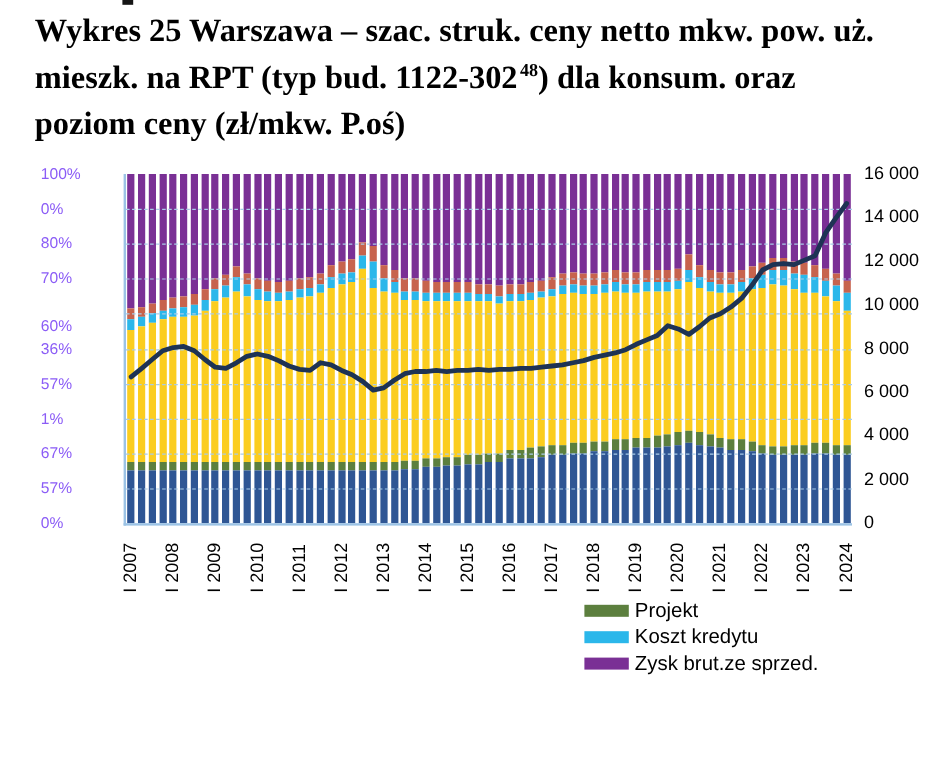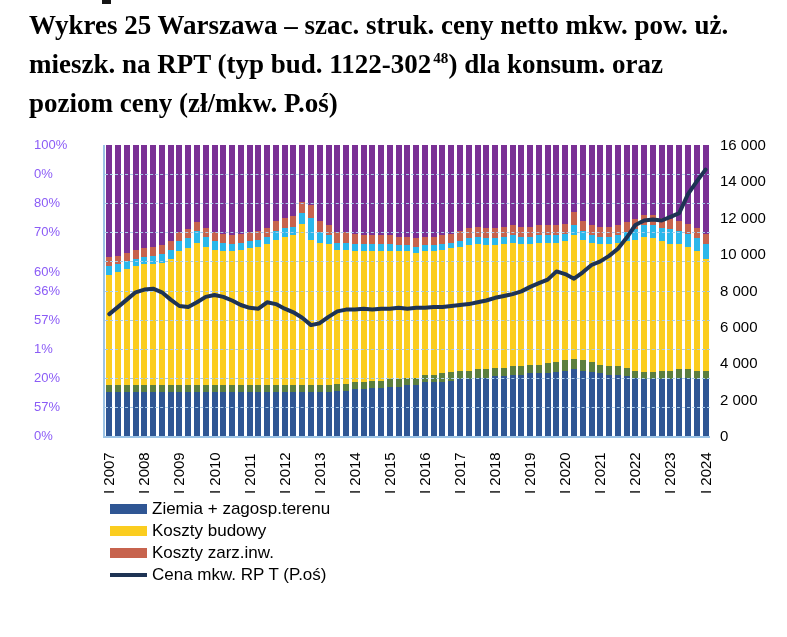--- a/index.html
+++ b/index.html
@@ -601,42 +601,38 @@
           <div class="seg" style="height: 5%; background: rgb(43, 183, 234);"></div>
           <div class="seg" style="height: 3.5%; background: rgb(199, 99, 77);"></div>
           <div class="seg" style="height: 30.5%; background: rgb(122, 48, 149);"></div>
         </div>
       </div>
       <svg width="605" height="291" class="pline">
         <polyline points="4.3,169.1 13.1,161.9 21.8,154.6 30.6,147.3 39.4,144.6 48.1,143.7 56.9,147.3 65.7,154.6 74.4,161.0 83.2,161.9 92.0,157.3 100.7,151.9 109.5,150.0 118.3,151.9 127.1,155.5 135.8,160.0 144.6,162.8 153.4,163.7 162.1,157.3 170.9,159.1 179.7,163.7 188.4,167.3 197.2,172.8 206.0,180.1 214.7,178.2 223.5,171.9 232.3,166.4 241.0,164.6 249.8,164.6 258.6,163.7 267.3,164.6 276.1,163.7 284.9,163.7 293.6,162.8 302.4,163.7 311.2,162.8 320.0,162.8 328.7,161.9 337.5,161.9 346.3,161.0 355.0,160.0 363.8,159.1 372.6,157.3 381.3,155.5 390.1,152.8 398.9,151.0 407.6,149.1 416.4,146.4 425.2,141.9 433.9,138.2 442.7,134.6 451.5,126.4 460.2,129.1 469.0,133.7 477.8,127.3 486.5,120.0 495.3,116.4 504.1,110.9 512.9,103.7 521.6,92.8 530.4,80.0 539.2,75.5 547.9,74.6 556.7,75.5 565.5,71.8 574.2,68.2 583.0,49.1 591.8,36.4 600.5,24.6" fill="none" stroke="#1E3354" stroke-width="4" stroke-linejoin="round" stroke-linecap="round"></polyline>
       </svg>
     </div>
 
-  <div class="legcol" id="legcol0" style="left:110px">
+  <div class="legcol" id="legcol1" style="left:487px">
       <div class="lrow">
-        <div class="lbox" style="background: rgb(47, 86, 148);"></div>
-        <div class="llab">Ziemia + zagosp.terenu</div>
+        <div class="lbox" style="background: rgb(92, 127, 62);"></div>
+        <div class="llab">Projekt</div>
       </div>
       <div class="lrow">
-        <div class="lbox" style="background: rgb(251, 205, 31);"></div>
-        <div class="llab">Koszty budowy</div>
+        <div class="lbox" style="background: rgb(43, 183, 234);"></div>
+        <div class="llab">Koszt kredytu</div>
       </div>
       <div class="lrow">
-        <div class="lbox" style="background: rgb(199, 99, 77);"></div>
-        <div class="llab">Koszty zarz.inw.</div>
-      </div>
-      <div class="lrow">
-        <div class="lline" style="background: rgb(30, 51, 84);"></div>
-        <div class="llab">Cena mkw. RP T (P.oś)</div>
+        <div class="lbox" style="background: rgb(122, 48, 149);"></div>
+        <div class="llab">Zysk brut.ze sprzed.</div>
       </div>
     </div>
 
 <div class="ytick" style="left: 34px; top: 427px;">0%</div>
     <div class="ytick" style="left: 34px; top: 397.9px;">57%</div>
-    <div class="ytick" style="left: 34px; top: 368.8px;">20%</div>
+    <div class="ytick" style="left: 34px; top: 368.8px;">67%</div>
     <div class="ytick" style="left: 34px; top: 339.7px;">1%</div>
     <div class="ytick" style="left: 34px; top: 310.6px;">57%</div>
     <div class="ytick" style="left: 34px; top: 281.5px;">36%</div>
     <div class="ytick" style="left: 34px; top: 263px;">60%</div>
     <div class="ytick" style="left: 34px; top: 223.3px;">70%</div>
     <div class="ytick" style="left: 34px; top: 194.2px;">80%</div>
     <div class="ytick" style="left: 34px; top: 165.1px;">0%</div>
     <div class="ytick" style="left: 34px; top: 136px;">100%</div>
     <div class="ytickr" style="left: 720px; top: 427px;">0</div>
     <div class="ytickr" style="left: 720px; top: 390.625px;">2 000</div>

